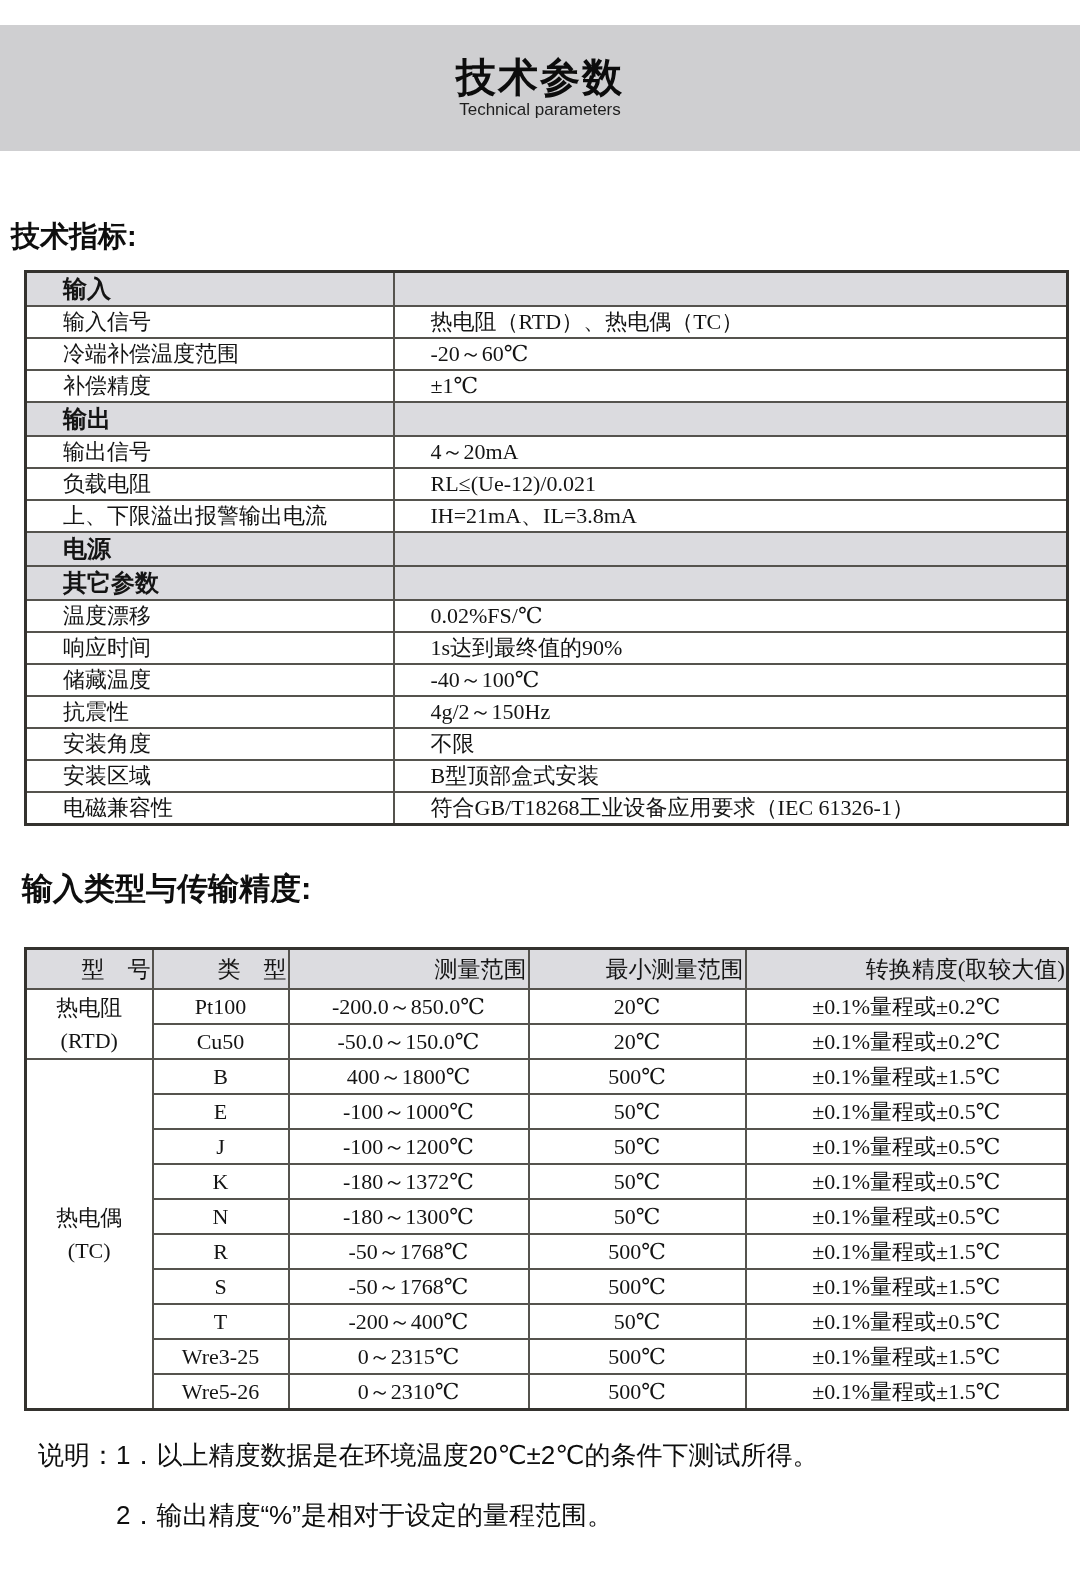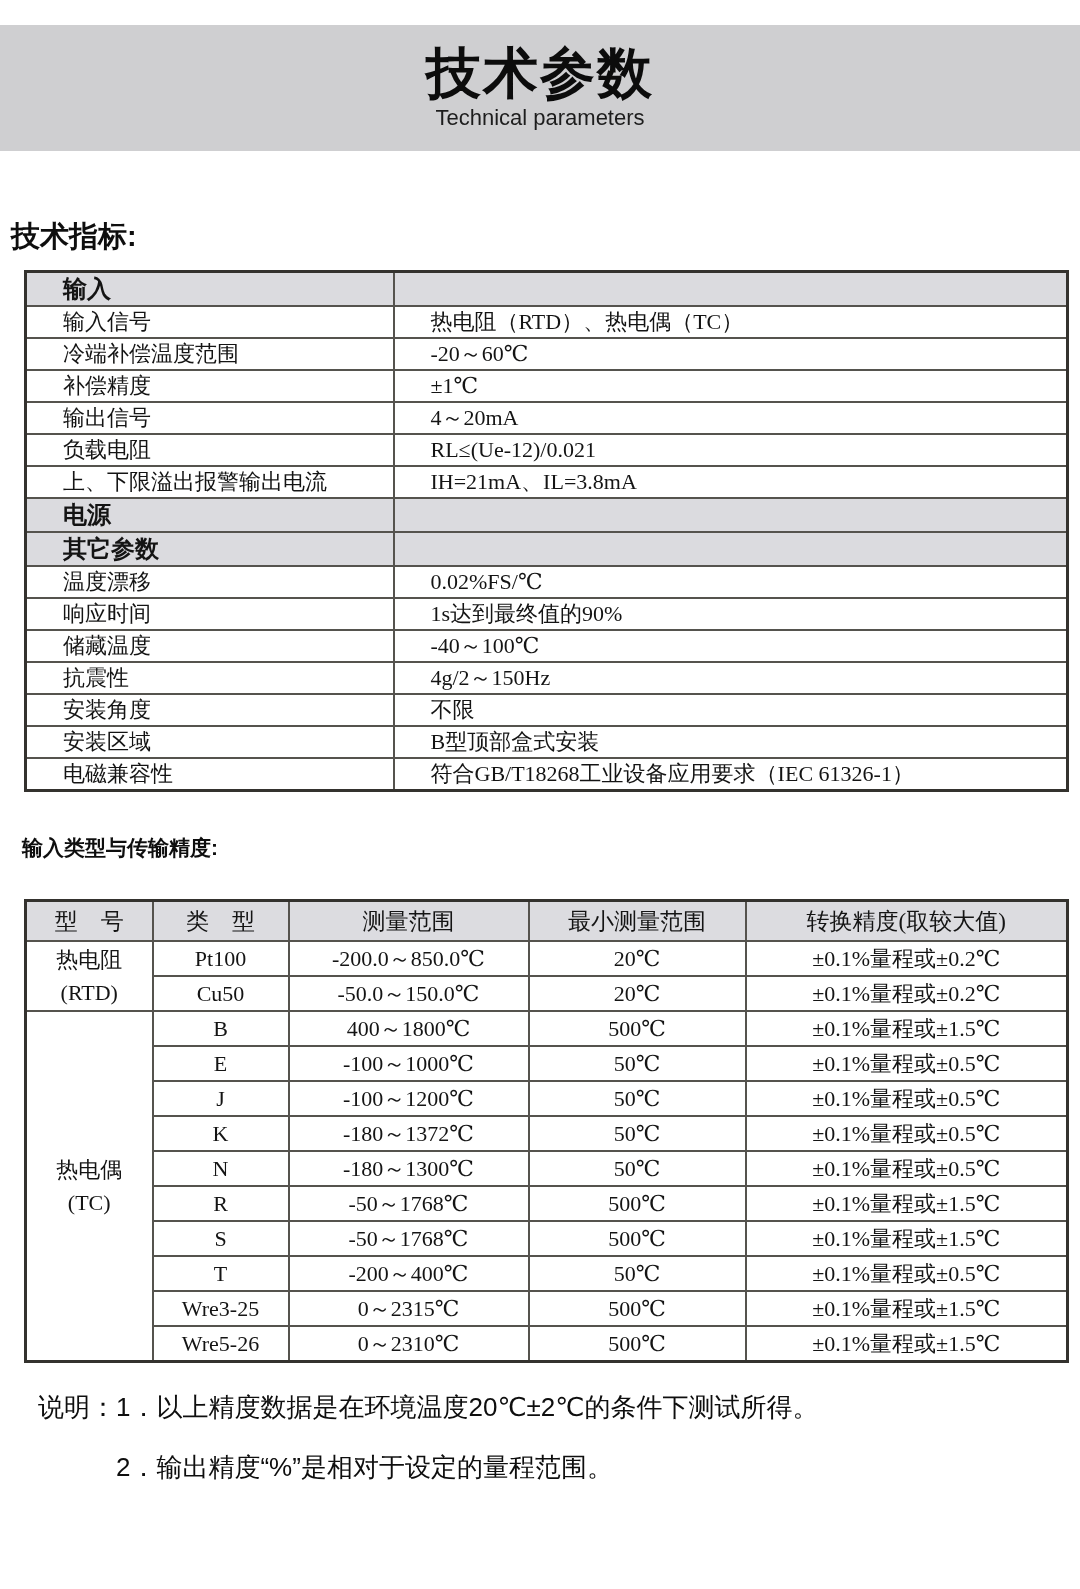--- a/index.html
+++ b/index.html
@@ -16,42 +16,42 @@
     background: #ffffff;
   }
   
   .banner {
     margin-top: 25px;
     height: 126px;
     background: #cfcfd1;
     display: flex; flex-direction: column; align-items: center; justify-content: center;
   }
   .banner-title {
-    font-size: 55px;
+    font-size: 40px;
     font-weight: 900;
     letter-spacing: 2px;
     line-height: 1.05;
     color: #0c0c0c;
   }
   .banner-subtitle {
-    font-size: 22px;
+    font-size: 17px;
     font-weight: 400;
     margin-top: 2px;
     color: #1d1d1d;
   }
   
   .h-spec {
     margin: 66px 0 0 11px;
     font-size: 29px;
     font-weight: bold;
     color: #0e0e0e;
   }
   .h-acc {
     margin: 42px 0 0 22px;
-    font-size: 21px;
+    font-size: 31px;
     font-weight: bold;
     color: #0e0e0e;
   }
   
   table.t1 {
     margin: 13px 0 0 24px;
     width: 1042px;
     border-collapse: collapse;
     table-layout: fixed;
     border: 3px solid #34322e;
@@ -85,20 +85,21 @@
     font-size: 22px;
     text-align: center;
   }
   table.t2 th {
     background: #dcdce0;
     font-weight: normal;
     font-size: 23px;
     height: 36px;
     border: 2px solid #55534e;
     vertical-align: middle;
+    text-align: right;
   }
   table.t2 td {
     border: 2px solid #55534e;
     height: 31px;
     vertical-align: middle;
     white-space: nowrap;
     overflow: hidden;
   }
   table.t2 td.model div { line-height: 33px; }
   
@@ -142,20 +143,24 @@
         <td class="val">热电阻（RTD）、热电偶（TC）</td>
       </tr>
       <tr>
         <td class="lbl">冷端补偿温度范围</td>
         <td class="val">-20～60℃</td>
       </tr>
       <tr>
         <td class="lbl">补偿精度</td>
         <td class="val">±1℃</td>
       </tr>
+      <tr class="sec">
+        <td class="lbl">输出</td>
+        <td class="val"></td>
+      </tr>
       <tr>
         <td class="lbl">输出信号</td>
         <td class="val">4～20mA</td>
       </tr>
       <tr>
         <td class="lbl">负载电阻</td>
         <td class="val">RL≤(Ue-12)/0.021</td>
       </tr>
       <tr>
         <td class="lbl">上、下限溢出报警输出电流</td>

